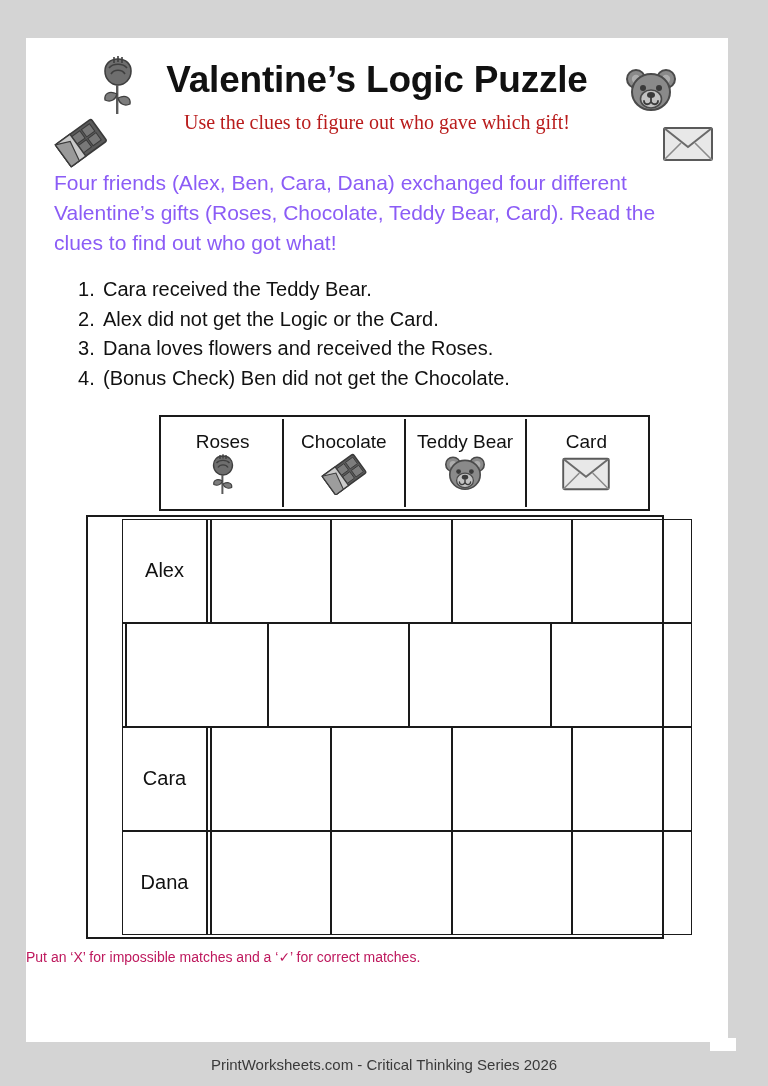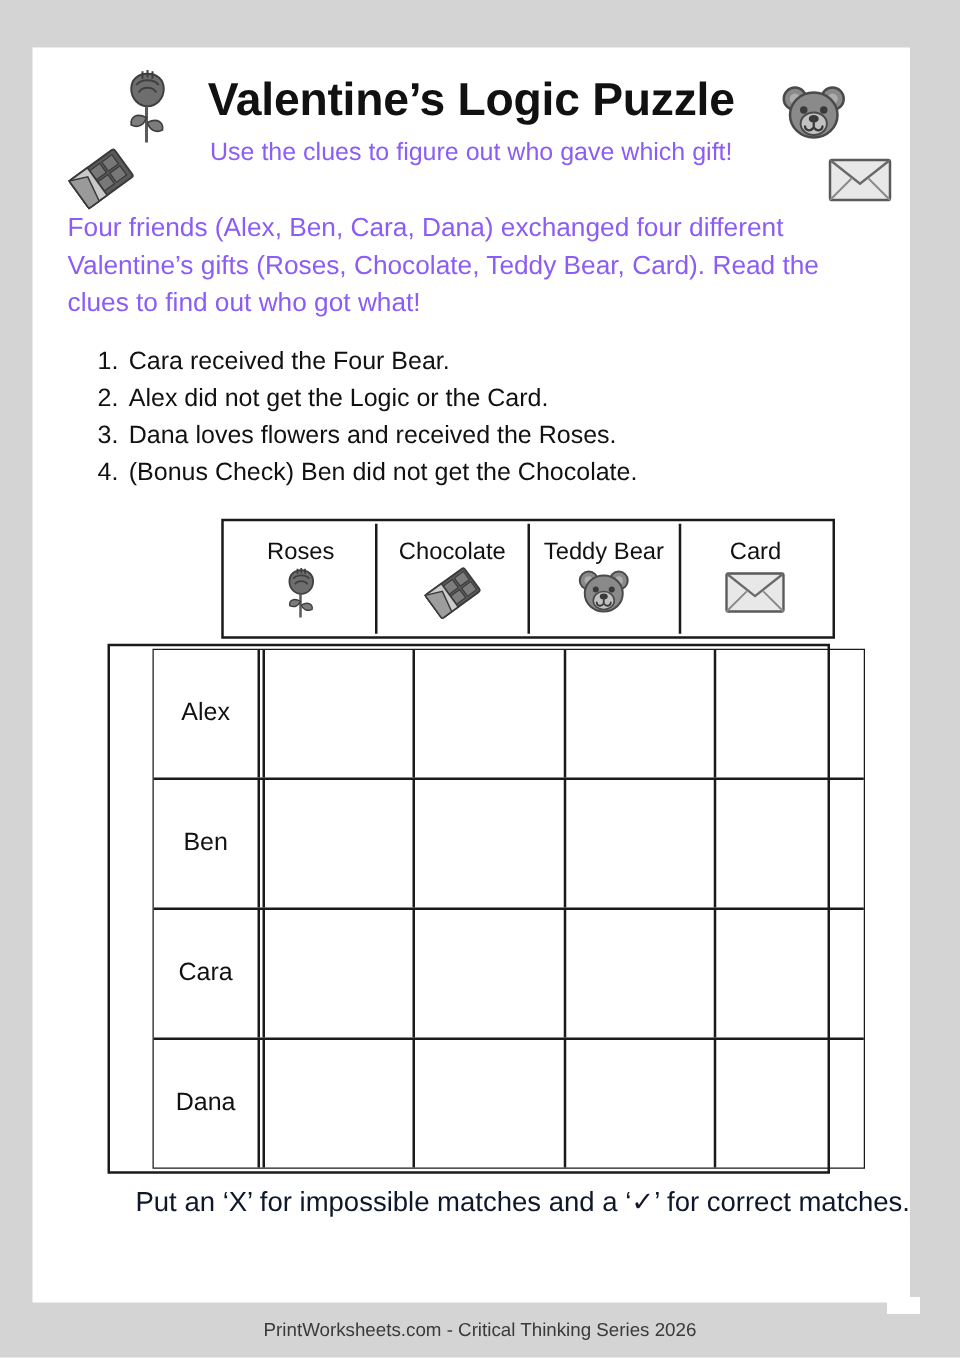--- a/index.html
+++ b/index.html
@@ -57,23 +57,24 @@
   .title {
     font-size: 37px;
     font-weight: bold;
     color: #111111;
     letter-spacing: -0.2px;
     line-height: 1.08;
     margin: 0;
   }
   .subtitle {
     font-size: 20px;
-    color: #8b5cf6;
+    color: #b91c1c;
     margin: 10px 0 0 0;
     line-height: 1.2;
+    font-family: Liberation Serif, serif;
   }
 
   
   .deco {
     position: absolute;
   }
   .deco-rose   { left: 69px;  top: 16px; }
   .deco-choc   { left: 25px;  top: 76px; }
   .deco-bear   { left: 598px; top: 28px; }
   .deco-env    { left: 636px; top: 86px; }
@@ -110,21 +111,21 @@
   }
 
   
   .grid-wrap {
     position: relative;
     margin-top: 22px;
     height: 530px;
   }
   .gift-header {
     position: absolute;
-    left: 151px;
+    left: 133px;
     top: 0;
     width: 491px;
     height: 96px;
     border: 2px solid #1a1a1a;
     padding: 2px;
     box-sizing: border-box;
     display: flex;
   }
   .gift-cell {
     flex: 1 1 0;
@@ -194,23 +195,23 @@
   }
   .mark-cell {
     flex: 1 1 0;
     border-right: 2px solid #1a1a1a;
     box-sizing: border-box;
   }
   .mark-cell:last-child { border-right: none; }
 
   
   .note {
-    text-align: right;
-    font-size: 22px;
-    color: #0f172a;
+    text-align: left;
+    font-size: 14px;
+    color: #be185d;
     margin-top: 4px;
   }
 
   
   .credit {
     position: absolute;
     left: 0;
     top: 1056px;
     width: 768px;
     text-align: center;
@@ -280,21 +281,21 @@
       </svg>
     </span>
 
     <h1 class="title">Valentine’s Logic Puzzle</h1>
     <p class="subtitle">Use the clues to figure out who gave which gift!</p>
   </div>
 
   <p class="intro">Four friends (Alex, Ben, Cara, Dana) exchanged four different Valentine’s gifts (Roses, Chocolate, Teddy Bear, Card). Read the clues to find out who got what!</p>
 
   <ol class="clues">
-    <li>Cara received the Four Bear.</li>
+    <li>Cara received the Teddy Bear.</li>
     <li>Alex did not get the Logic or the Card.</li>
     <li>Dana loves flowers and received the Roses.</li>
     <li>(Bonus Check) Ben did not get the Chocolate.</li>
   </ol>
 
   <div class="grid-wrap">
 
     <div class="gift-header">
 
       <div class="gift-cell">
@@ -369,21 +370,20 @@
         <div class="grid-row">
           <div class="name-cell">Alex</div>
           <div class="name-sep"></div>
           <div class="mark-cell"></div>
           <div class="mark-cell"></div>
           <div class="mark-cell"></div>
           <div class="mark-cell"></div>
         </div>
 
         <div class="grid-row">
-          <div class="name-cell">Ben</div>
           <div class="name-sep"></div>
           <div class="mark-cell"></div>
           <div class="mark-cell"></div>
           <div class="mark-cell"></div>
           <div class="mark-cell"></div>
         </div>
 
         <div class="grid-row">
           <div class="name-cell">Cara</div>
           <div class="name-sep"></div>

